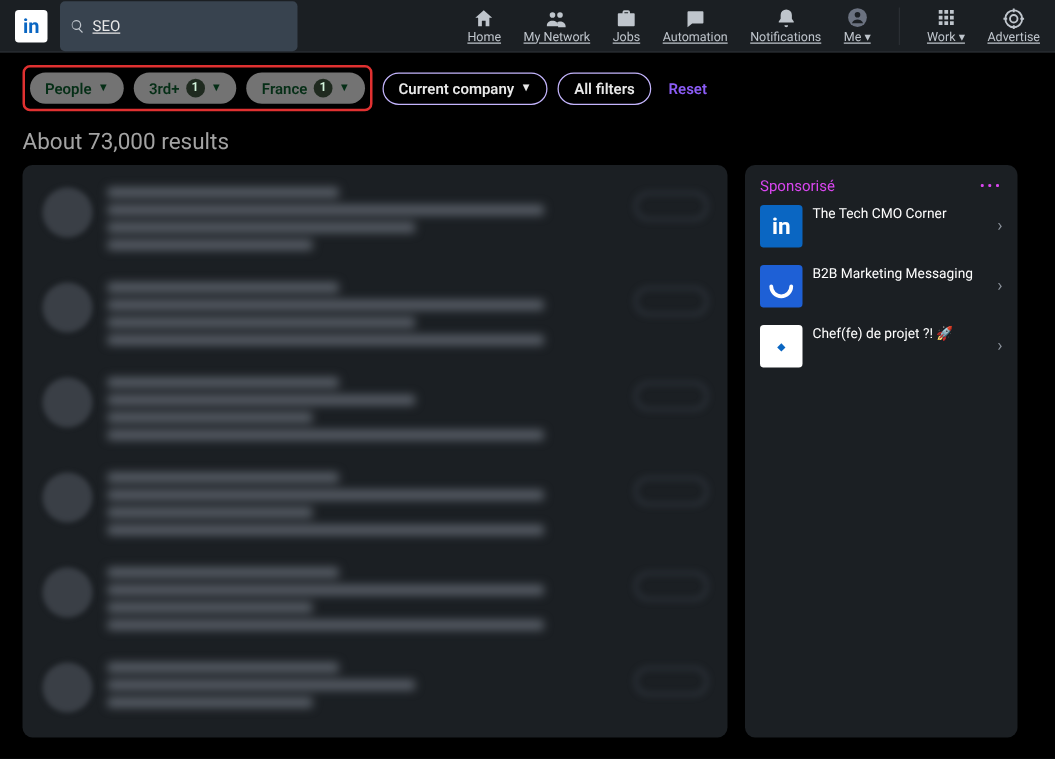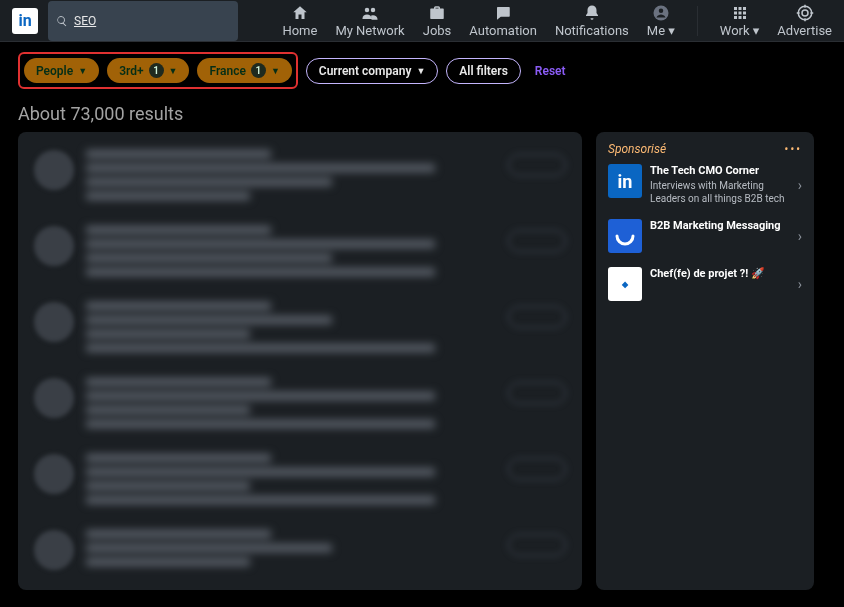--- a/index.html
+++ b/index.html
@@ -47,24 +47,25 @@
   margin-left: 6px;
   font-size: 12px;
   color: #e8e8e8;
 }
 .nav-spacer { flex: 1; }
 .nav-items { display: flex; gap: 18px; align-items: center; }
 .nav-item {
   display: flex;
   flex-direction: column;
   align-items: center;
-  font-size: 13px;
+  font-size: 10px;
   color: #bfc5cc;
   gap: 1px;
   cursor: pointer;
+  text-decoration: underline;
 }
 .nav-item svg { width: 18px; height: 18px; fill: #bfc5cc; }
 .nav-item.avatar-item svg { width: 18px; height: 18px; }
 .nav-divider { width: 1px; height: 30px; background: #2a2e33; margin: 0 4px; }
 .filter-bar {
   display: flex;
   align-items: center;
   gap: 8px;
   padding: 10px 18px;
 }
@@ -78,21 +79,21 @@
 .pill {
   display: inline-flex;
   align-items: center;
   gap: 5px;
   border-radius: 16px;
   padding: 5px 12px;
   font-size: 12px;
   font-weight: 600;
   cursor: pointer;
 }
-.pill-green { background: #a16207; color: #052e16; }
+.pill-green { background: #737373; color: #052e16; }
 .pill-outline { border: 1px solid #c4b5fd; color: #e8e8e8; }
 .pill-badge {
   background: #1f2a1f;
   color: #d4f5dd;
   border-radius: 50%;
   width: 15px;
   height: 15px;
   font-size: 10px;
   display: inline-flex;
   align-items: center;
@@ -155,23 +156,22 @@
   background: #1b1f23;
   border-radius: 8px;
   width: 218px;
   padding: 10px 12px;
 }
 .sidebar-header {
   display: flex;
   justify-content: space-between;
   align-items: center;
   font-size: 12px;
-  color: #fdba74;
+  color: #d946ef;
   margin-bottom: 8px;
-  font-style: italic;
 }
 .dots { letter-spacing: 2px; cursor: pointer; }
 .promo {
   display: flex;
   gap: 8px;
   align-items: flex-start;
   margin-bottom: 14px;
   cursor: pointer;
 }
 .promo-img {
@@ -182,21 +182,21 @@
   display: flex;
   align-items: center;
   justify-content: center;
   font-size: 18px;
   font-weight: 700;
 }
 .promo-img.blue { background: #0a66c2; color: #fff; }
 .promo-img.smile { background: #1e60d6; }
 .promo-img.white { background: #fff; color: #0a66c2; font-size: 8px; }
 .promo-body { flex: 1; }
-.promo-title { font-size: 11px; color: #fff; font-weight: 700; margin-bottom: 2px; }
+.promo-title { font-size: 11px; color: #fff; font-weight: 400; margin-bottom: 2px; }
 .promo-desc { font-size: 10px; color: #b7bcc3; line-height: 1.3; }
 .promo-chev { color: #8a9099; font-size: 14px; align-self: center; }
 .smile-svg { width: 24px; height: 24px; }
 </style>
 </head>
 <body>
 
 <div class="topnav">
   <div class="logo">in</div>
   <div class="search-box">
@@ -357,21 +357,20 @@
 
   <div class="sidebar">
     <div class="sidebar-header">
       <span>Sponsorisé</span>
       <span class="dots">•••</span>
     </div>
     <div class="promo">
       <div class="promo-img blue">in</div>
       <div class="promo-body">
         <div class="promo-title">The Tech CMO Corner</div>
-        <div class="promo-desc">Interviews with Marketing Leaders on all things B2B tech</div>
       </div>
       <div class="promo-chev">›</div>
     </div>
     <div class="promo">
       <div class="promo-img smile">
         <svg class="smile-svg" viewBox="0 0 24 24">
             <path d="M4 12a8 8 0 0016 0" stroke="#fff" stroke-width="3" fill="none" stroke-linecap="round"></path>
           </svg>
       </div>
       <div class="promo-body">

